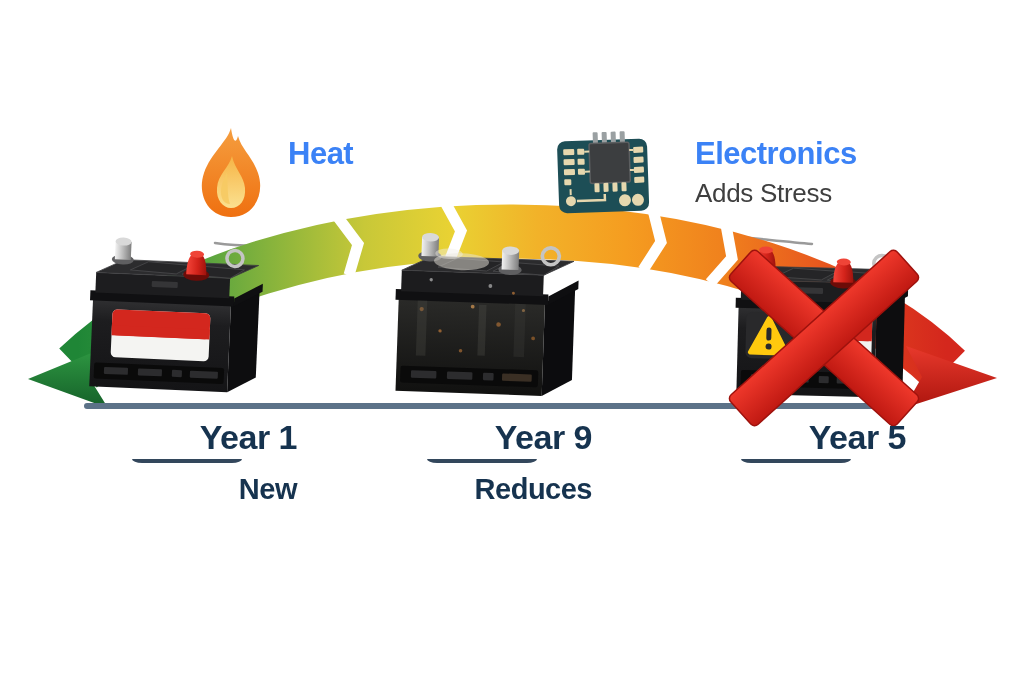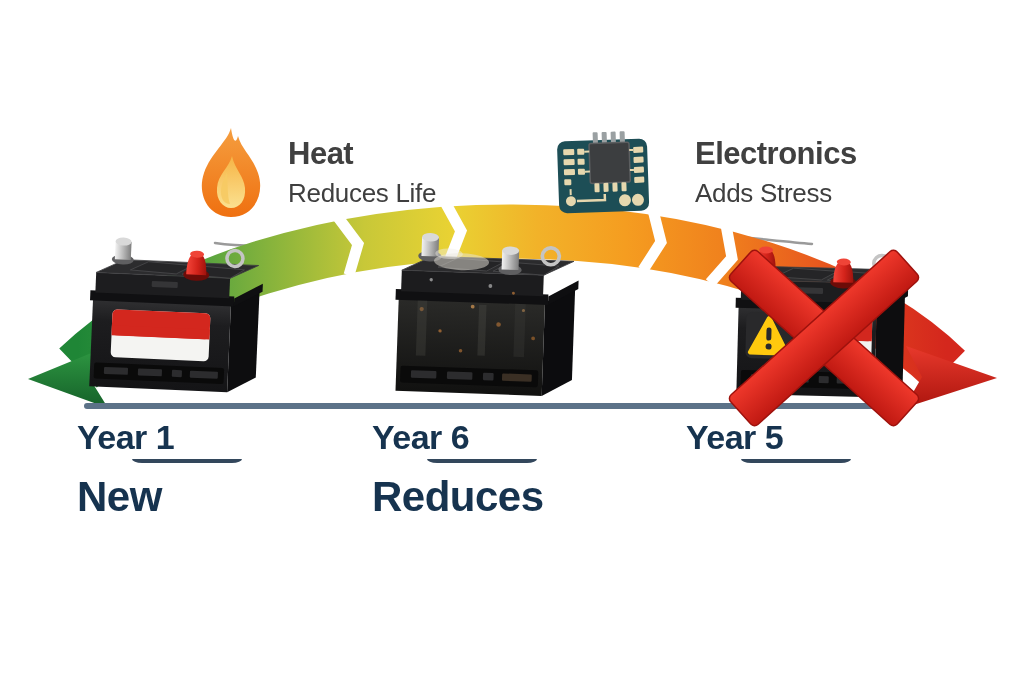--- a/index.html
+++ b/index.html
@@ -3,37 +3,37 @@
 <meta charset="utf-8">
 <style>
   html,body{margin:0;padding:0;}
   body{
     width:1024px;height:683px;position:relative;overflow:hidden;
     background:#ffffff;
     font-family:"Liberation Sans", sans-serif;
   }
   .abs{position:absolute;}
   .annot-title{
-    font-size:31px;font-weight:700;color:#404040;letter-spacing:-0.5px;line-height:1.05;
+    font-size:31px;font-weight:700;color:#3b82f6;letter-spacing:-0.5px;line-height:1.05;
   }
   .annot-sub{
     font-size:26px;font-weight:500;color:#3f3f3f;letter-spacing:-0.3px;margin-top:7px;
   }
   .stage{
-    width:220px;text-align:left;
+    width:220px;text-align:right;
   }
   .stage .year{
     font-size:34px;font-weight:700;color:#16334f;letter-spacing:-0.5px;line-height:1.1;
   }
   .stage .underline{
     width:110px;height:4px;margin:3px auto 0 auto;
     background:#33475c;border-radius:0 0 10px 10px/0 0 4px 4px;
   }
   .stage .status{
-    font-size:42px;font-weight:700;color:#16334f;letter-spacing:-0.5px;margin-top:10px;
+    font-size:29px;font-weight:700;color:#16334f;letter-spacing:-0.5px;margin-top:10px;
   }
 </style>
 </head>
 <body>
 
 <svg class="abs" style="left:0;top:0" width="1024" height="683" viewBox="0 0 1024 683">
   <defs>
     <linearGradient id="arcGrad" x1="0" y1="0" x2="1" y2="0">
       <stop offset="0" stop-color="#1f8636"></stop>
       <stop offset="0.10" stop-color="#3b9a41"></stop>
@@ -226,21 +226,20 @@
           <stop offset="1" stop-color="#fbe190"></stop>
       </linearGradient>
     </defs>
     <path d="M37,2 C33,16 17,27 10,47 C3,67 13,91 37,91 C61,91 71,67 64,47 C58,30 48,24 44,10 C42,18 39,16 37,2 Z" fill="url(#flameOuter)"></path>
     <path d="M38,30 C35,42 24,48 23,62 C22,74 29,82 37,82 C46,82 52,74 51,62 C50,50 41,44 38,30 Z" fill="url(#flameInner)"></path>
     <path d="M33,46 C30,54 27,58 27,66 C27,74 31,78 36,78 C33,70 34,56 33,46 Z" fill="#f6ca63" opacity="0.9"></path>
   </svg>
 </div>
 <div class="abs" style="left:288px;top:138px">
   <div class="annot-title">Heat</div>
-  <div class="annot-sub">Reduces Life</div>
 </div>
 
 <div class="abs" style="left:556px;top:130px;width:94px;height:86px">
   <svg width="94" height="86" viewBox="0 0 94 86">
     <g transform="rotate(-2 47 43)">
       <rect x="2" y="10" width="90" height="72" rx="8" fill="#1d4e56"></rect>
       <g fill="#9aa0a2">
         <rect x="38" y="2" width="5" height="12" rx="1"></rect>
           <rect x="47" y="2" width="5" height="12" rx="1"></rect>
         <rect x="56" y="2" width="5" height="12" rx="1"></rect>
@@ -280,20 +279,20 @@
   <div class="annot-title">Electronics</div>
   <div class="annot-sub">Adds Stress</div>
 </div>
 
 <div class="abs stage" style="left:77px;top:419px">
   <div class="year">Year 1</div>
   <div class="underline"></div>
   <div class="status">New</div>
 </div>
 <div class="abs stage" style="left:372px;top:419px">
-  <div class="year">Year 6</div>
+  <div class="year">Year 9</div>
   <div class="underline"></div>
   <div class="status">Reduces</div>
 </div>
 <div class="abs stage" style="left:686px;top:419px">
   <div class="year">Year 5</div>
   <div class="underline"></div>
 </div>
 
 </body></html>

